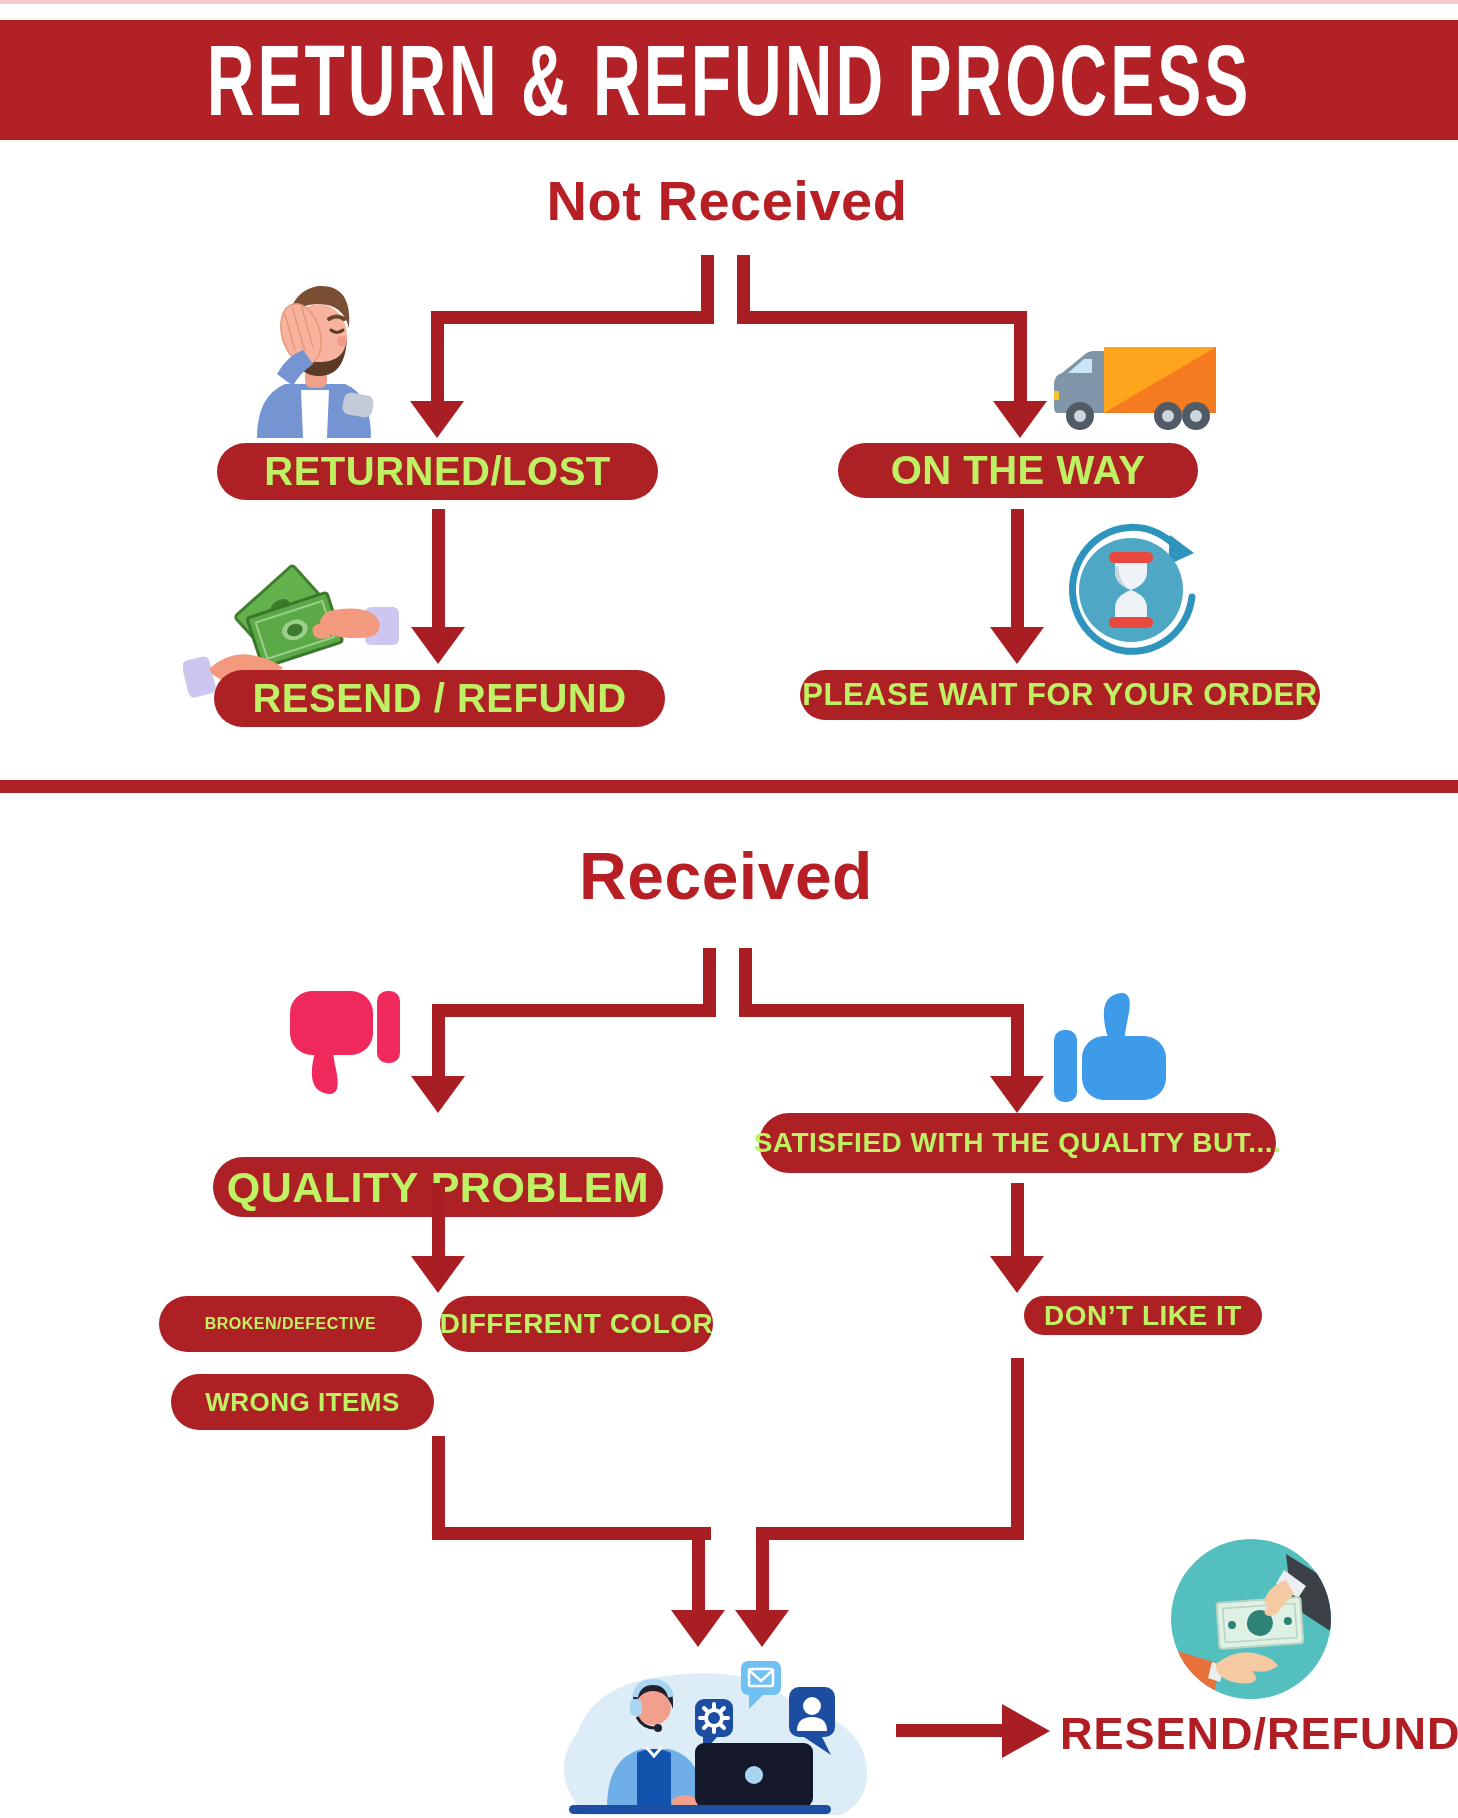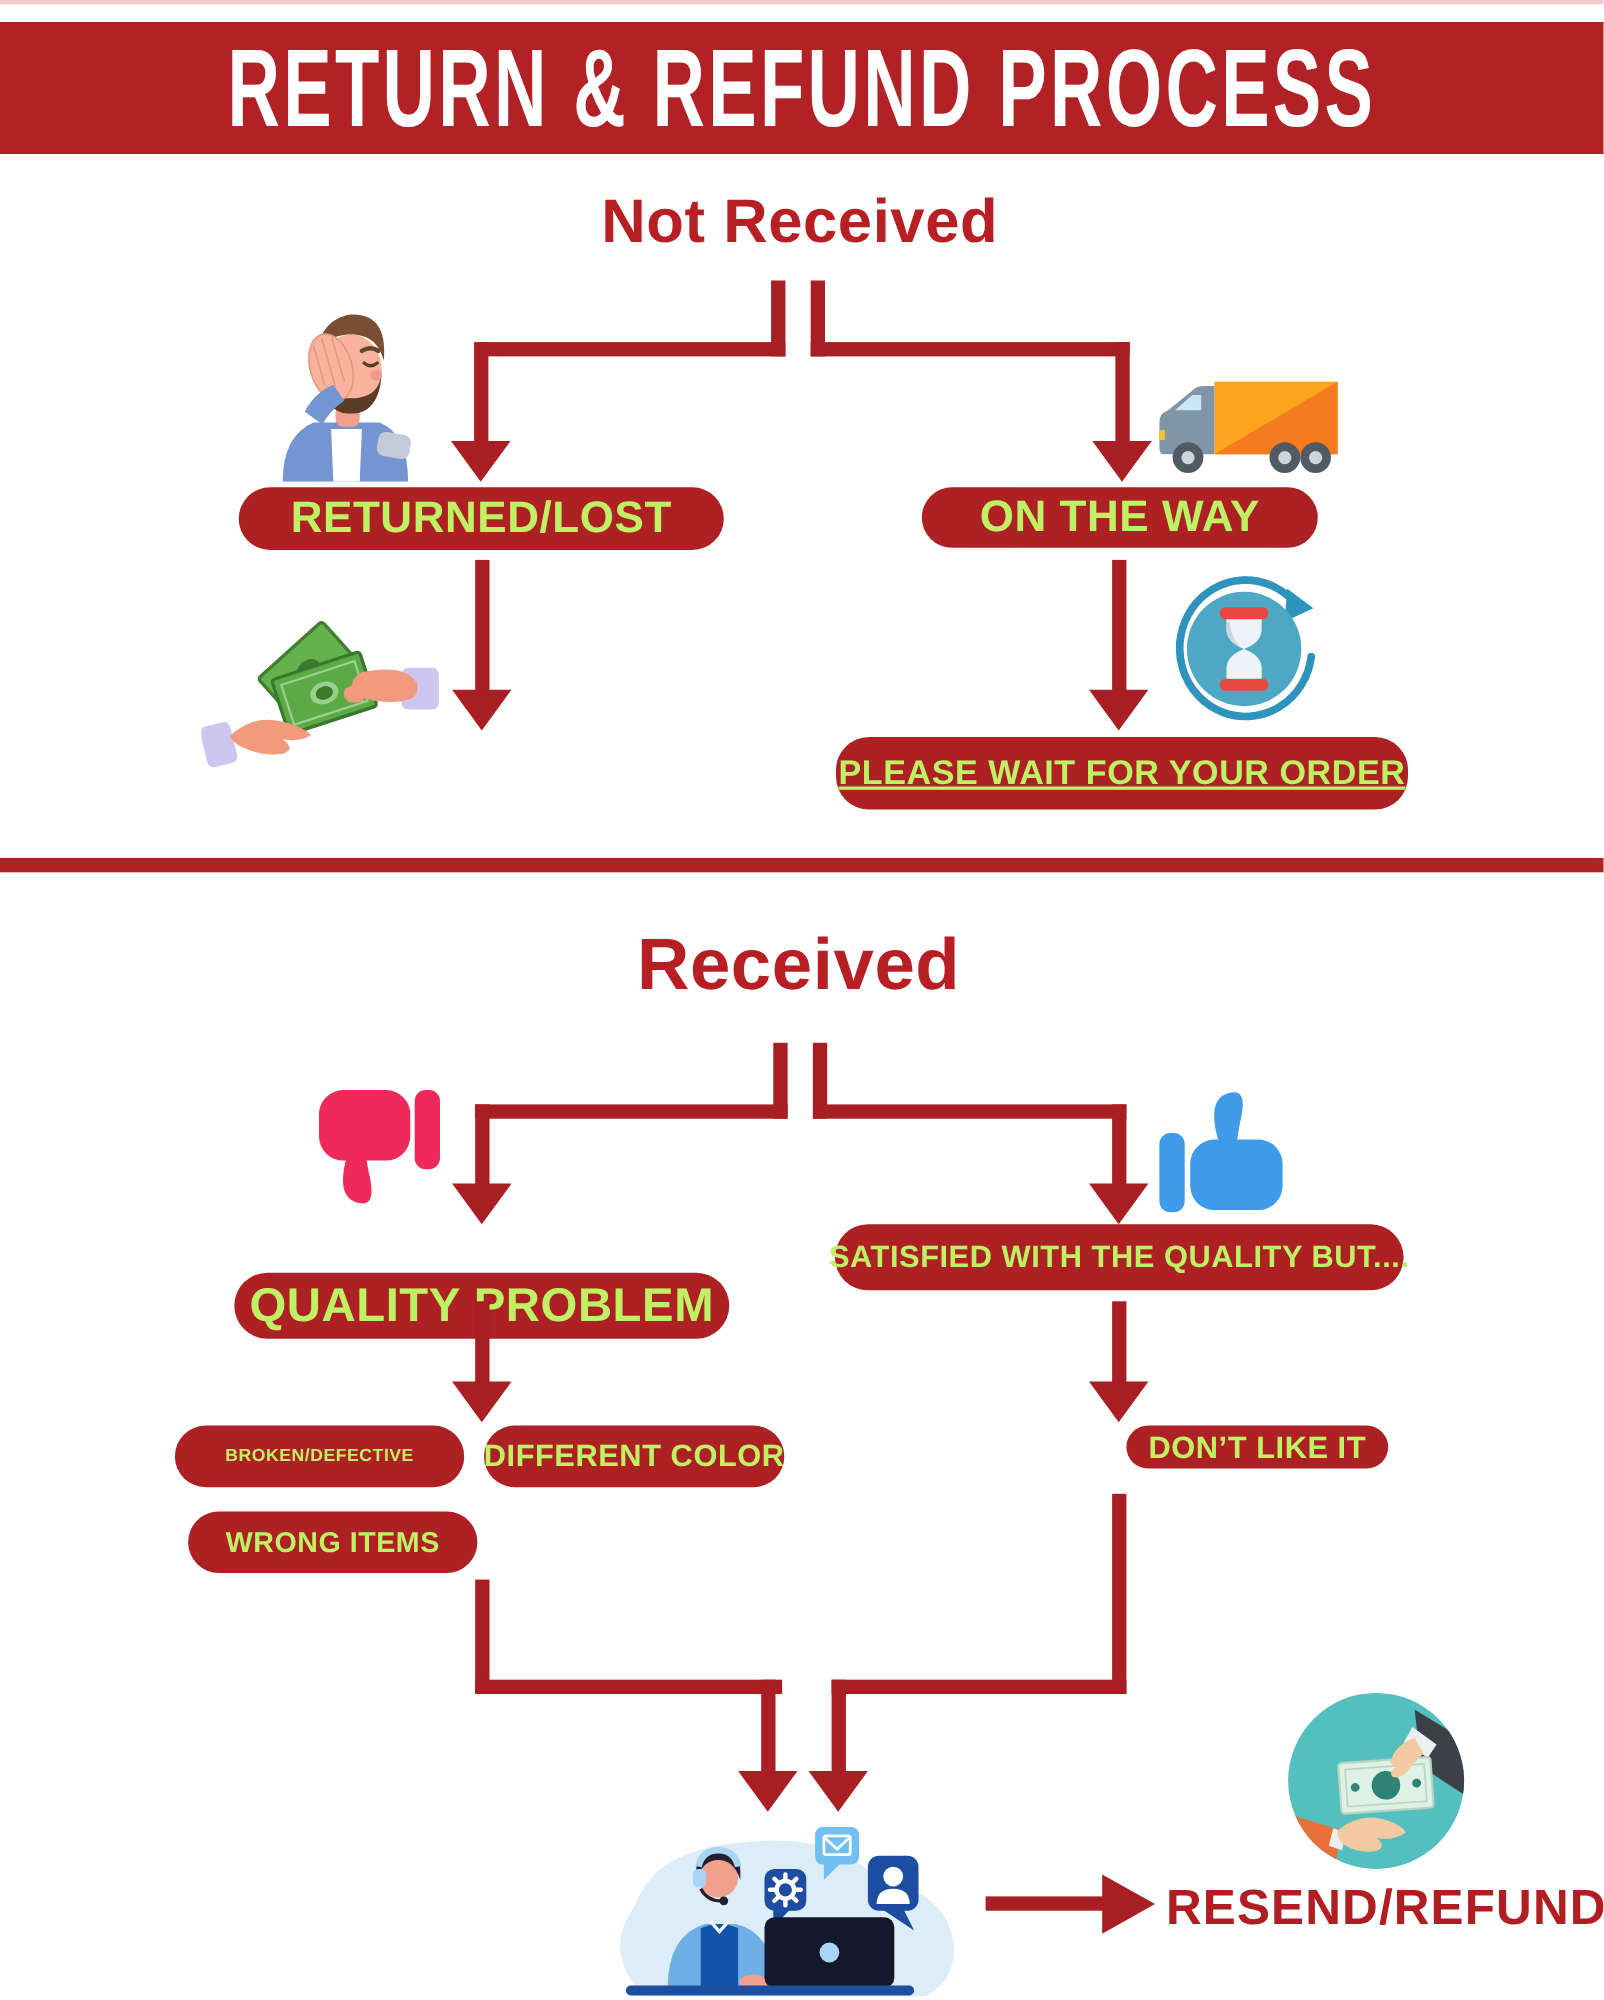--- a/index.html
+++ b/index.html
@@ -130,21 +130,22 @@
     <path d="M120,36 A60,62 0 1 0 134,84" fill="none" stroke="#2e93bd" stroke-width="7" stroke-linecap="round"></path>
     <path d="M112,22 L136,40 L110,52 Z" fill="#2e93bd"></path>
     <circle cx="73" cy="77" r="52" fill="#4fa7c6"></circle>
     <rect x="51" y="39" width="44" height="11" rx="5" fill="#e8493f"></rect>
     <rect x="51" y="104" width="44" height="11" rx="5" fill="#e8493f"></rect>
     <path d="M57,50 L89,50 L89,59 Q89,71 73,77 Q57,71 57,59 Z" fill="#edf3f6"></path>
     <path d="M57,104 L89,104 L89,95 Q89,83 73,77 Q57,83 57,95 Z" fill="#edf3f6"></path>
     <path d="M73,77 Q62,72 60,53 L57,53 L57,59 Q57,71 73,77 Z" fill="#c9d6dd"></path>
   </svg>
 
-  <div class="pill" style="left:760px;top:670px;width:520px;height:66px;font-size:31px;text-decoration:underline;">PLEASE WAIT FOR YOUR ORDER</div>
+  <div class="pill" style="left:214px;top:670px;width:451px;height:57px;font-size:40px;">RESEND / REFUND</div>
+  <div class="pill" style="left:800px;top:670px;width:520px;height:50px;font-size:31px;">PLEASE WAIT FOR YOUR ORDER</div>
 
   <div class="divider"></div>
 
   <div class="heading" style="left:426px;top:838px;width:600px;font-size:66px;">Received</div>
 
   <div class="vline" style="left:703px;top:948px;height:69px;"></div>
   <div class="vline" style="left:739px;top:948px;height:69px;"></div>
   <div class="hline" style="left:432px;top:1004px;width:284px;"></div>
   <div class="hline" style="left:739px;top:1004px;width:285px;"></div>
   <div class="vline" style="left:432px;top:1004px;height:74px;"></div>

